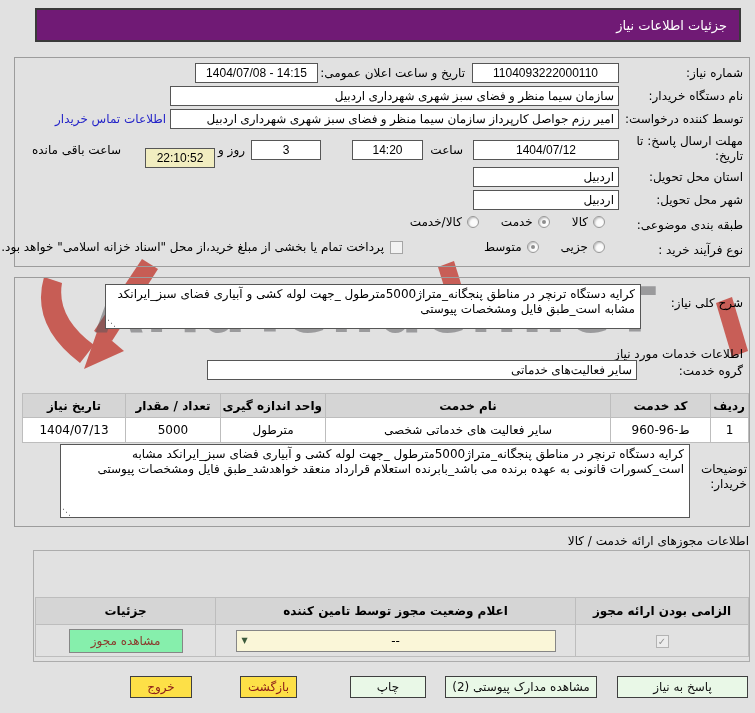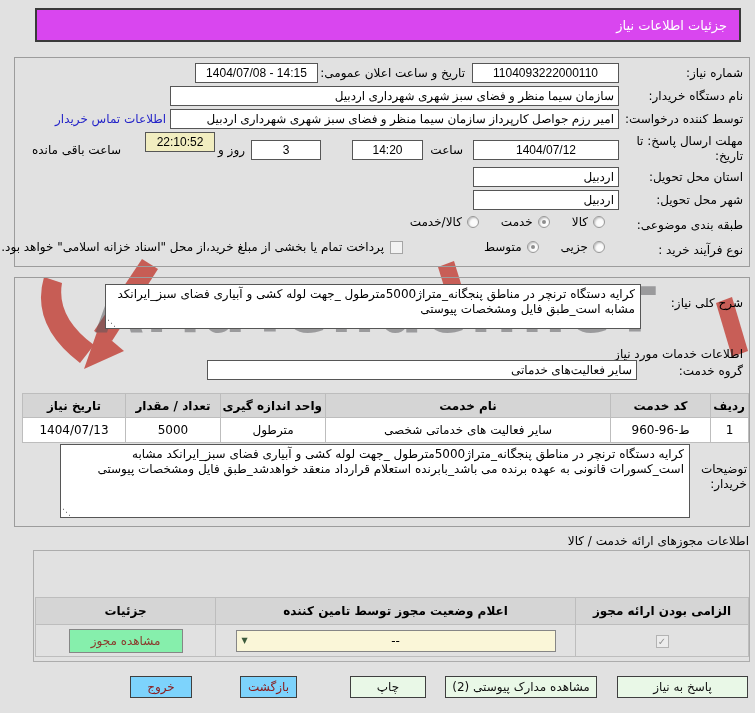--- a/index.html
+++ b/index.html
@@ -1,19 +1,19 @@
 <!DOCTYPE html>
 <html lang="fa" dir="rtl"><head>
 <meta charset="utf-8">
 <style>
   html,body{margin:0;padding:0}
   body{width:755px;height:713px;background:#e1e1e1;font-family:"DejaVu Sans","Liberation Sans",sans-serif;
        font-size:12px;color:#000;position:relative;overflow:hidden}
   #content{position:absolute;inset:0;z-index:2}
-  .titlebar{position:absolute;left:35px;top:8px;width:706px;height:34px;background:#d946ef;
+  .titlebar{position:absolute;left:35px;top:8px;width:706px;height:34px;background:#701a75;
             border:2px solid #3a3a3a;box-sizing:border-box;color:#fff;font-size:13px;
             display:flex;align-items:center;justify-content:flex-start;padding:0 12px}
   .panel{position:absolute;border:1px solid #9c9c9c;box-sizing:border-box}
   .lab{position:absolute;white-space:nowrap;line-height:15px}
   .b{font-weight:normal}
   .inp{position:absolute;height:20px;background:#fff;border:1px solid #565656;box-sizing:border-box;
        font-family:Liberation Sans, sans-serif;font-size:12px;padding:0 4px;color:#000}
   .c{text-align:center}
   .yl{background:#f1edc0}
   .link{position:absolute;color:#2424c8;white-space:nowrap;cursor:pointer}
@@ -33,21 +33,21 @@
   th{background:#d5d5d5;font-weight:bold;height:23px}
   .t1 td{background:#fff;height:24px;text-align:center}
   .t2 th{height:26px}
   .t2 td{height:31px;text-align:center}
   .sel{width:320px;height:22px;margin:0 auto;background:#faf6d8;border:1px solid #868686;
        box-sizing:border-box;position:relative;display:flex;align-items:center;justify-content:center}
   .sel-arrow{position:absolute;left:5px;top:5px;font-size:8px;color:#3c5b3c}
   .btn{position:absolute;height:22px;border:1px solid #3f3f3f;box-sizing:border-box;
        display:flex;align-items:center;justify-content:center;cursor:pointer;font-size:12px}
   .btn-green{background:#e9f8e7;color:#101010}
-  .btn-pink{background:#7dd3fc;color:#8b1a1a}
+  .btn-pink{background:#fde047;color:#8b1a1a}
   .btn-cream{background:#86efac;border:1px solid #868686;color:#8b3a2e;width:112px;height:22px;
              margin:0 auto;display:flex;align-items:center;justify-content:center;cursor:pointer}
   #watermark{position:absolute;inset:0;z-index:1;pointer-events:none}
   .wm-text{position:absolute;left:95px;top:274px;font-size:62px;font-weight:bold;letter-spacing:3px;
            color:#55555a;opacity:.5;font-family:"DejaVu Sans",sans-serif;direction:ltr}
 </style>
 </head>
 <body>
 
 <div id="watermark">
@@ -82,21 +82,21 @@
   <span class="lab" style="right:12px;top:112px">توسط کننده درخواست:</span>
   <input class="inp" style="left: 170px; top: 109px; width: 449px;" value="امیر رزم جواصل کارپرداز سازمان سیما منظر و فضای سبز شهری شهرداری اردبیل">
   <span class="link" style="left:55px;top:112px">اطلاعات تماس خریدار</span>
 
   <span class="lab" style="right:12px;top:134px;width:120px;text-align:right;white-space:normal">مهلت ارسال پاسخ: تا تاریخ:</span>
   <input class="inp c" dir="ltr" style="left: 473px; top: 140px; width: 146px;" value="1404/07/12">
   <span class="lab" style="right:292px;top:143px">ساعت</span>
   <input class="inp c" dir="ltr" style="left: 352px; top: 140px; width: 71px;" value="14:20">
   <input class="inp c" dir="ltr" style="left: 251px; top: 140px; width: 70px;" value="3">
   <span class="lab" style="left:218px;top:143px">روز و</span>
-  <input class="inp c yl" dir="ltr" style="left: 145px; top: 132px; width: 70px;" value="22:10:52">
+  <input class="inp c yl" dir="ltr" style="left: 145px; top: 148px; width: 70px;" value="22:10:52">
   <span class="lab" style="left:32px;top:143px">ساعت باقی مانده</span>
 
   <span class="lab" style="right:12px;top:170px">استان محل تحویل:</span>
   <input class="inp" style="left: 473px; top: 167px; width: 146px;" value="اردبیل">
 
   <span class="lab" style="right:12px;top:193px">شهر محل تحویل:</span>
   <input class="inp" style="left: 473px; top: 190px; width: 146px;" value="اردبیل">
 
   <span class="lab" style="right:12px;top:218px">طبقه بندی موضوعی:</span>
   <div class="row" style="right:150px;top:215px">

